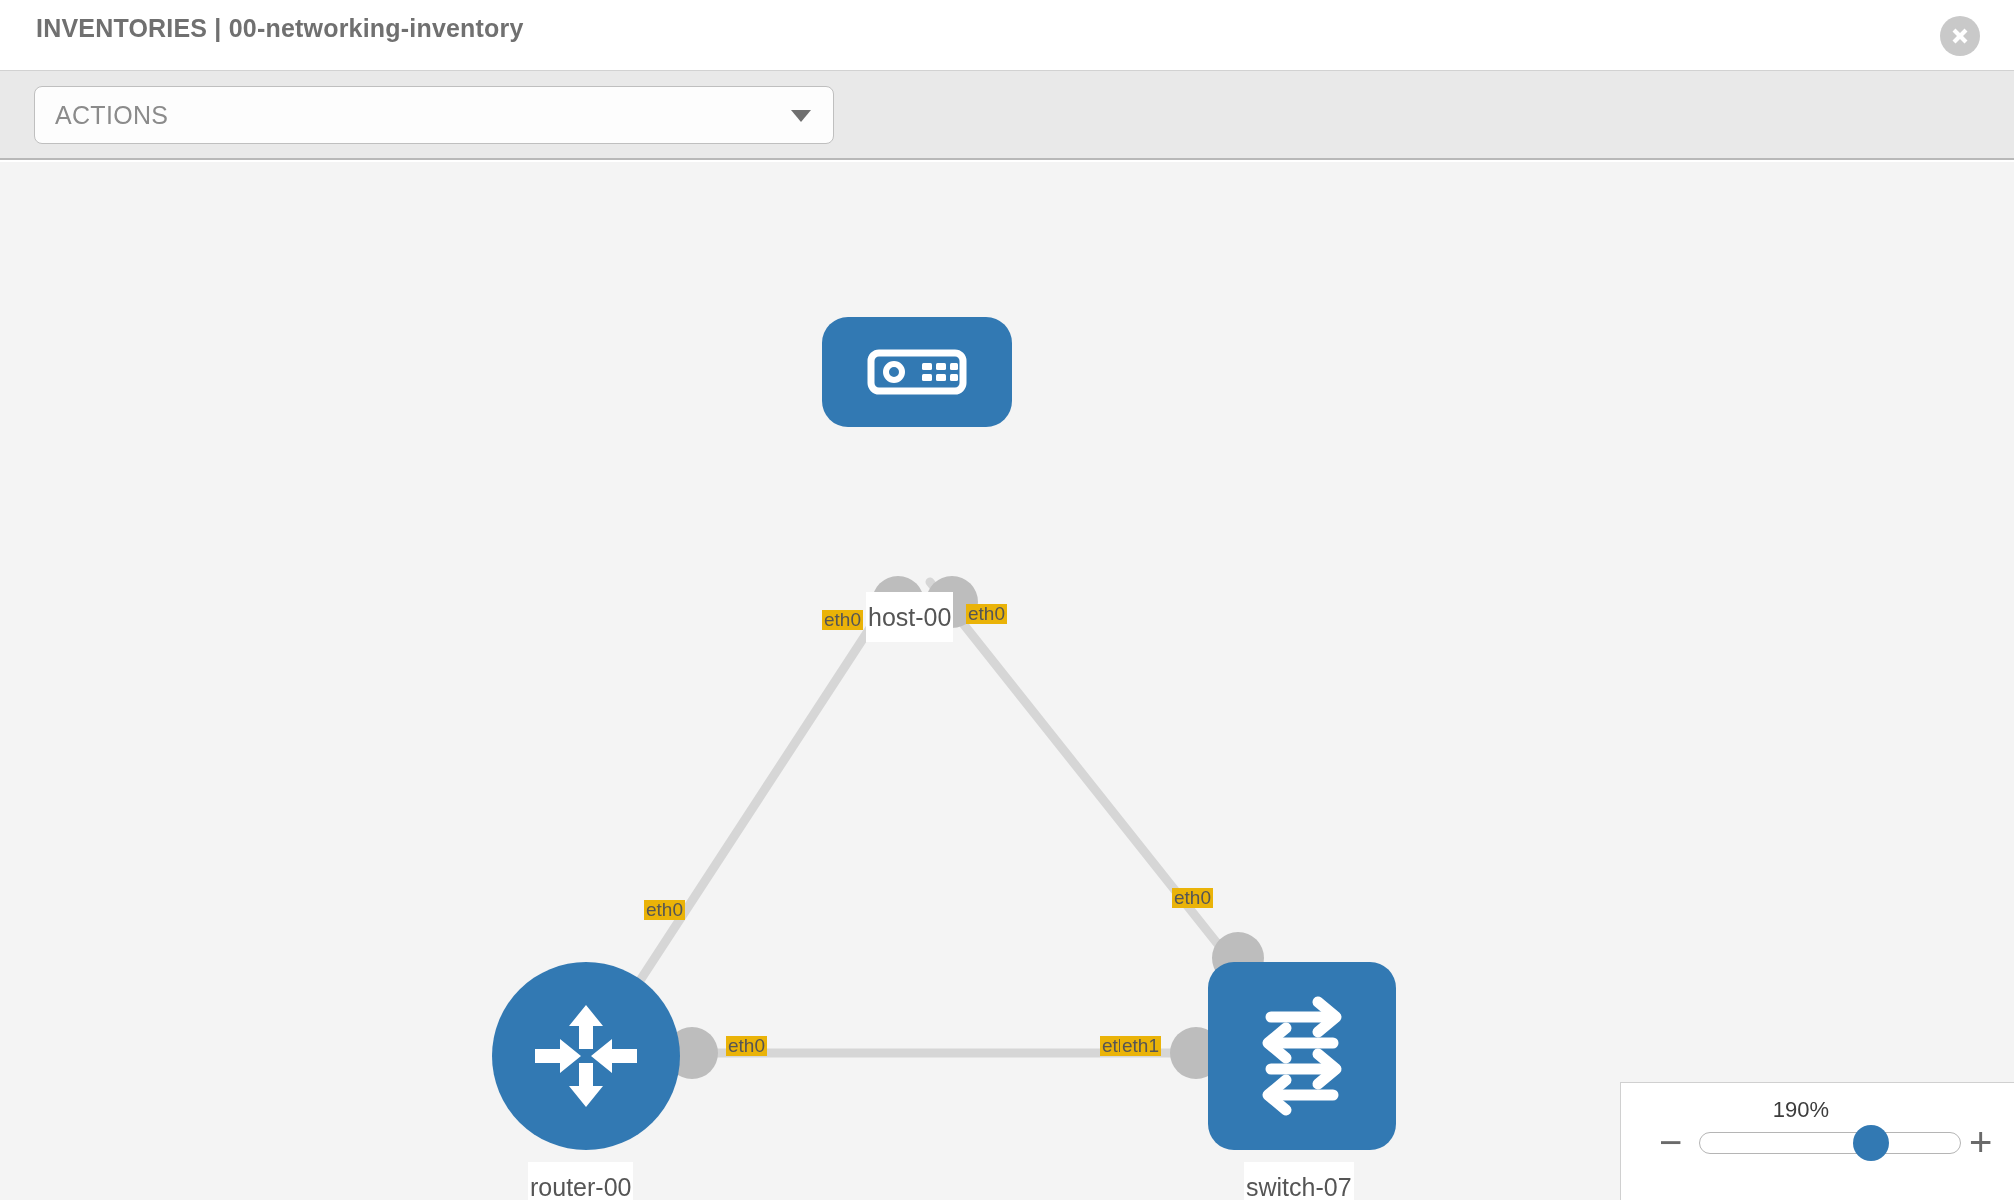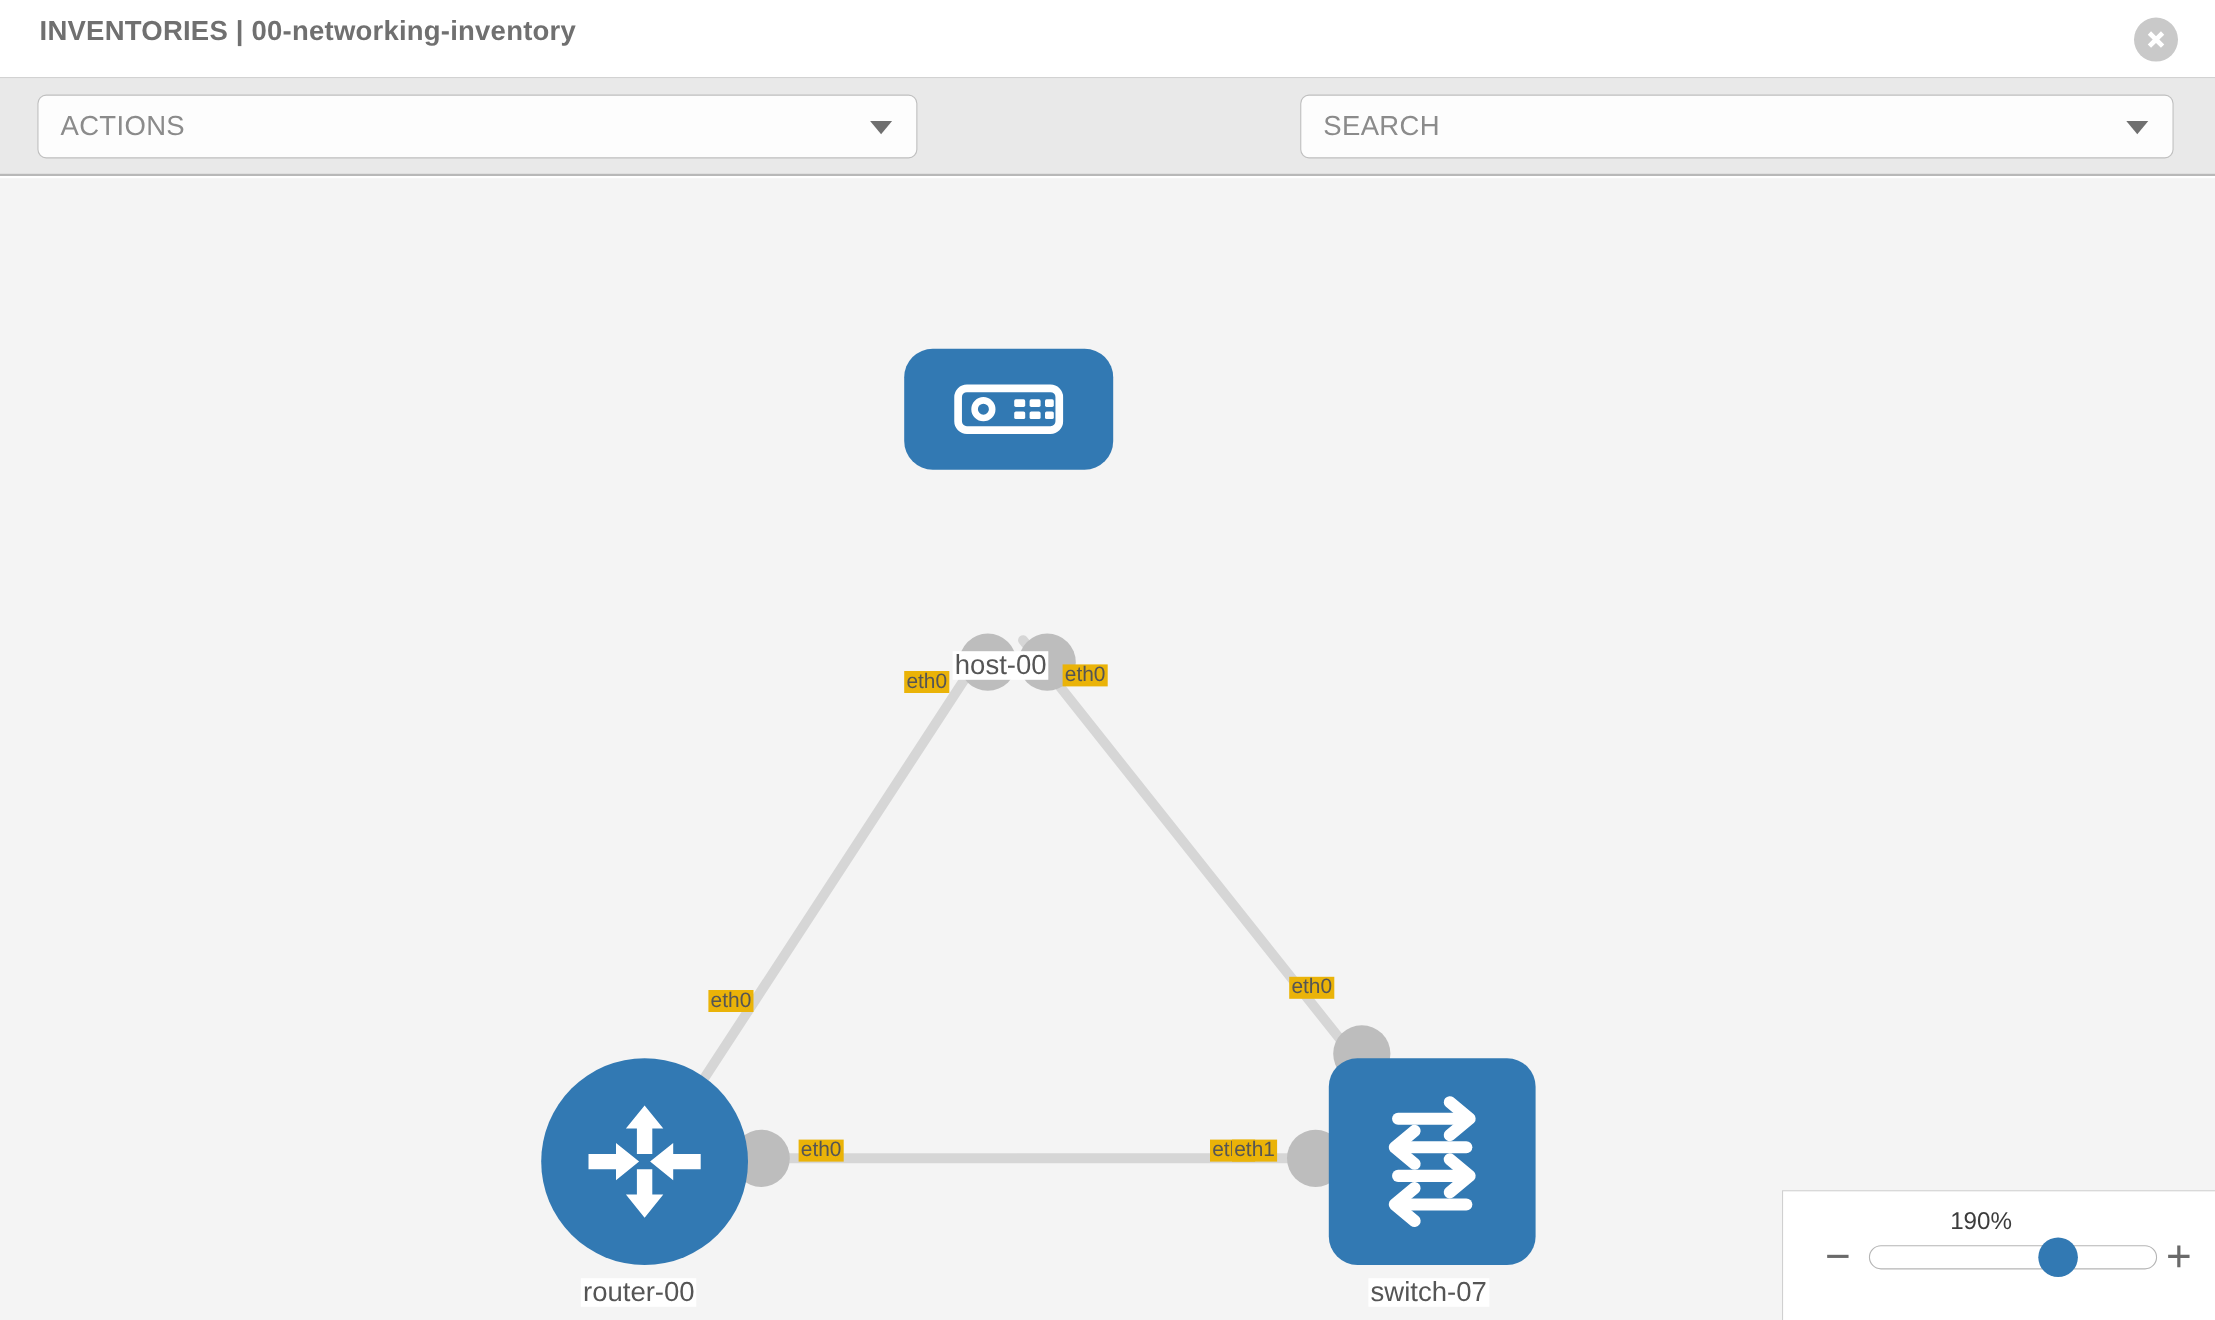--- a/index.html
+++ b/index.html
@@ -96,21 +96,21 @@
     position: absolute; left: 0; top: 0;
     background: #3279b3;
     display: flex; align-items: center; justify-content: center;
     cursor: pointer;
   }
   .node-label {
     position: absolute;
     font-size: 25px; color: #555555;
     background: #ffffff;
     white-space: nowrap;
-    padding: 0 2px;
+    padding: 12px 2px;
     line-height: 1.05;
   }
   .iface-label {
     position: absolute;
     font-size: 19px; color: #555555;
     background: #eab308;
     white-space: nowrap;
     padding: 0 2px;
     line-height: 1.05;
   }
@@ -180,24 +180,20 @@
     </div>
 
     <div class="tool-icon" id="key-icon">
       <svg width="46" height="46" viewBox="0 0 46 46" aria-hidden="true">
         <g fill="#6f7780">
           <path d="M16.8 8.5 a8.6 8.6 0 1 0 5.4 15.3 l3.3 3.3 3.2 -1.0 0.9 3.2 3.5 0.4 0.6 3.4 3.3 3.3 3.4 -3.4 -17.3 -17.3 A8.6 8.6 0 0 0 16.8 8.5 Z M14.0 13.0 a3.6 3.6 0 1 1 0 7.2 a3.6 3.6 0 0 1 0 -7.2 Z"></path>
         </g>
       </svg>
     </div>
 
-    <div class="search-select">
-      <span class="search-label">SEARCH</span>
-      <span class="caret"></span>
-    </div>
   </div>
 
   <div class="canvas">
 
     <svg class="topology-svg" width="2014" height="1038">
 
       <g stroke="#d6d6d6" stroke-width="9" fill="none" stroke-linecap="round">
         <line x1="596" y1="886" x2="900" y2="420"></line>
         <line x1="930" y1="420" x2="1232" y2="800"></line>
         <line x1="700" y1="891" x2="1196" y2="891"></line>

